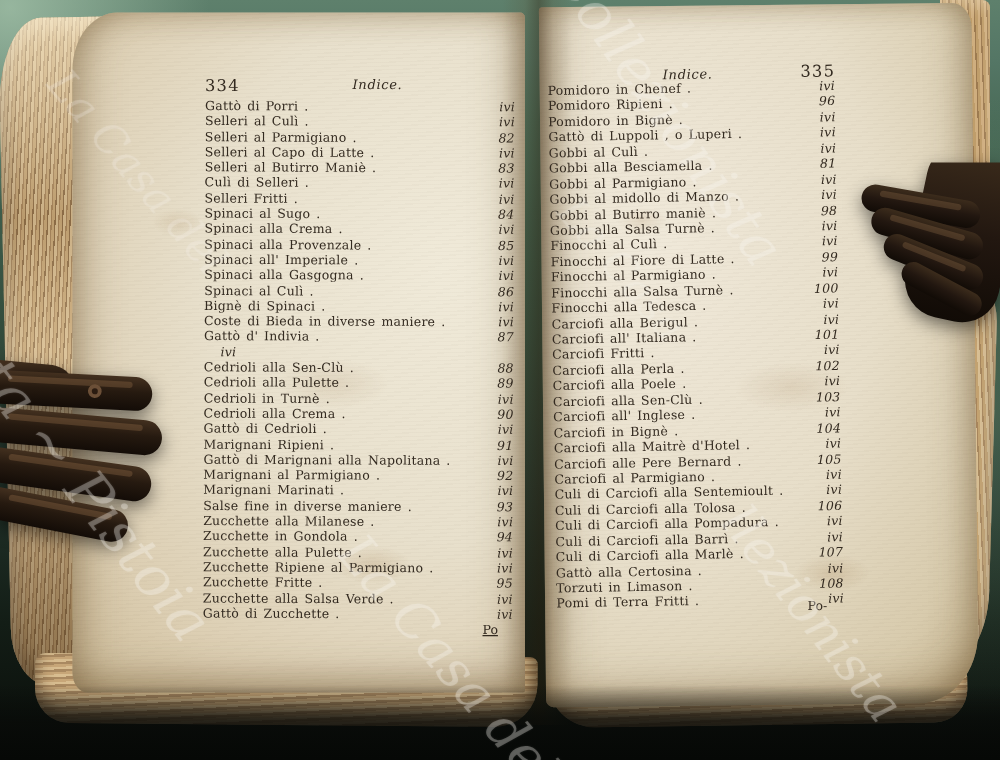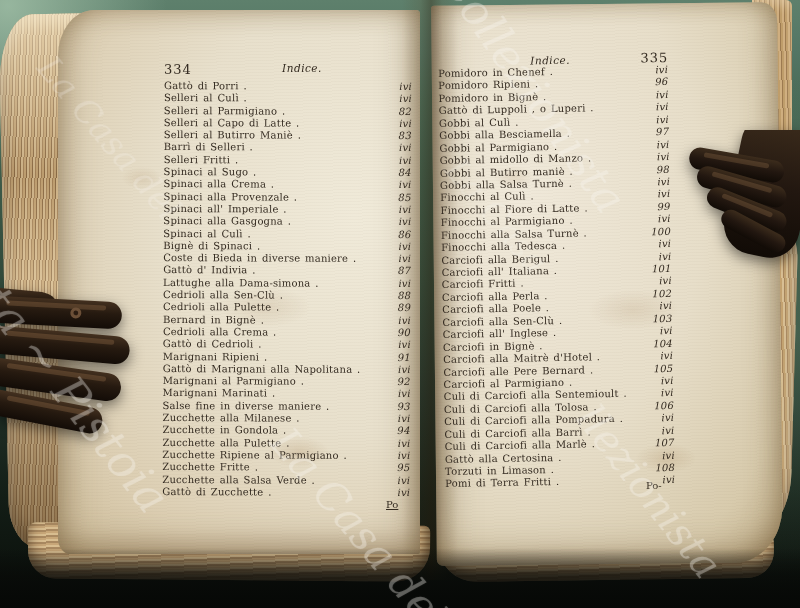--- a/index.html
+++ b/index.html
@@ -160,21 +160,21 @@
         <span class="lbl">Selleri al Capo di Latte .</span>
         <span class="pg">ivi</span>
       </div>
 
       <div class="row">
         <span class="lbl">Selleri al Butirro Maniè .</span>
         <span class="pg">83</span>
       </div>
 
       <div class="row">
-        <span class="lbl">Barrì di Selleri .</span>
+        <span class="lbl">Culì di Selleri .</span>
         <span class="pg">ivi</span>
       </div>
 
       <div class="row">
         <span class="lbl">Selleri Fritti .</span>
         <span class="pg">ivi</span>
       </div>
 
       <div class="row">
         <span class="lbl">Spinaci al Sugo .</span>
@@ -215,36 +215,35 @@
         <span class="lbl">Coste di Bieda in diverse maniere .</span>
         <span class="pg">ivi</span>
       </div>
 
       <div class="row">
         <span class="lbl">Gattò d' Indivia .</span>
         <span class="pg">87</span>
       </div>
 
       <div class="row">
-        <span class="lbl">Lattughe alla Dama-simona .</span>
         <span class="pg">ivi</span>
       </div>
 
       <div class="row">
         <span class="lbl">Cedrioli alla Sen-Clù .</span>
         <span class="pg">88</span>
       </div>
 
       <div class="row">
         <span class="lbl">Cedrioli alla Pulette .</span>
         <span class="pg">89</span>
       </div>
 
       <div class="row">
-        <span class="lbl">Bernard in Bignè .</span>
+        <span class="lbl">Cedrioli in Turnè .</span>
         <span class="pg">ivi</span>
       </div>
 
       <div class="row">
         <span class="lbl">Cedrioli alla Crema .</span>
         <span class="pg">90</span>
       </div>
 
       <div class="row">
         <span class="lbl">Gattò di Cedrioli .</span>
@@ -340,21 +339,21 @@
         <span class="pg">ivi</span>
       </div>
 
       <div class="row">
         <span class="lbl">Gobbi al Culì .</span>
         <span class="pg">ivi</span>
       </div>
 
       <div class="row">
         <span class="lbl">Gobbi alla Besciamella .</span>
-        <span class="pg">97</span>
+        <span class="pg">81</span>
       </div>
 
       <div class="row">
         <span class="lbl">Gobbi al Parmigiano .</span>
         <span class="pg">ivi</span>
       </div>
 
       <div class="row">
         <span class="lbl">Gobbi al midollo di Manzo .</span>
         <span class="pg">ivi</span>

